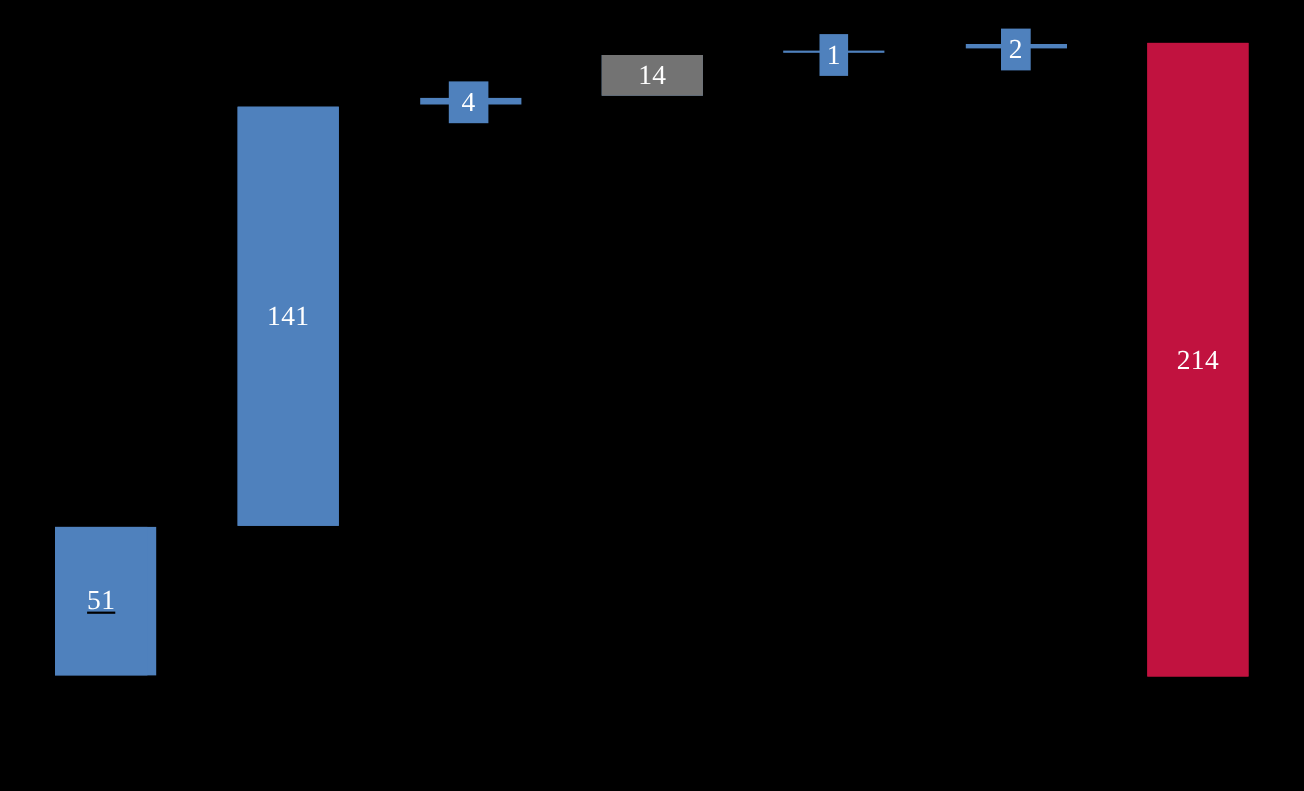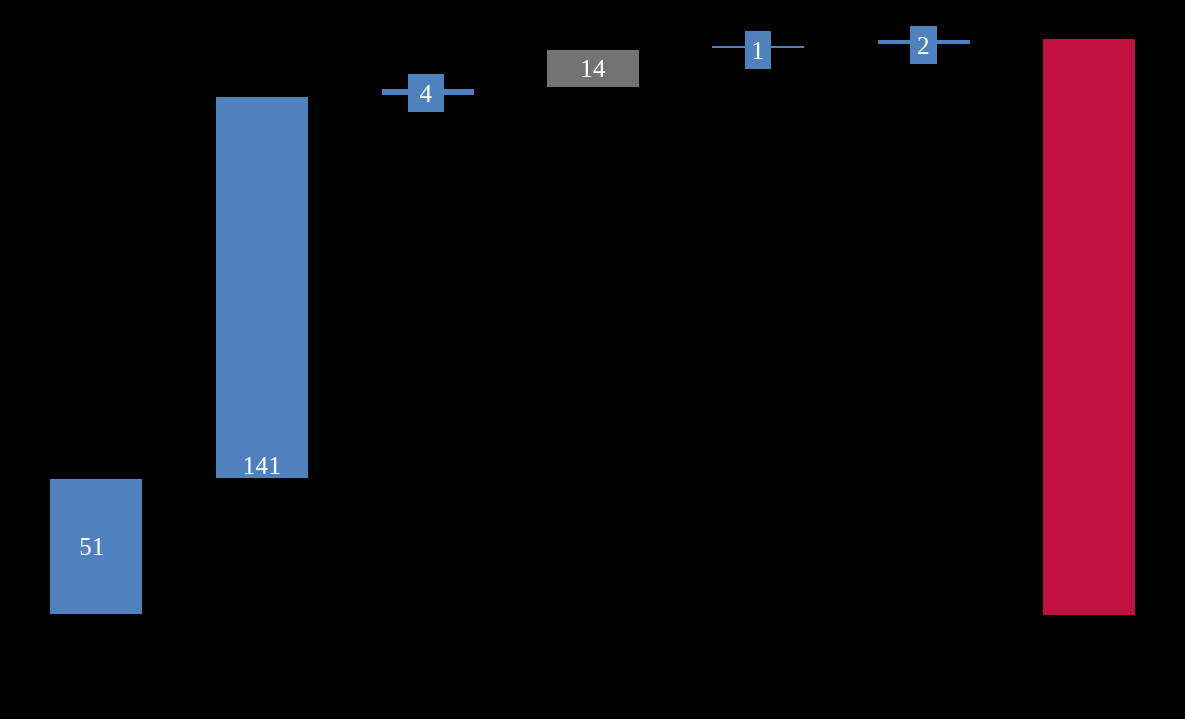--- a/index.html
+++ b/index.html
@@ -43,38 +43,41 @@
     letter-spacing: 0.3px;
   }
 </style>
 </head>
 <body>
 
 <div id="chart-root" style="background: rgb(0, 0, 0);">
   <div class="plot-area">
 
   <div class="wf-bar" style="left: 50px; top: 479px; width: 92px; height: 135px; background: rgb(79, 129, 189);"></div>
-      <div class="wf-label-box" style="left: 50px; top: 479px; width: 84px; height: 135px; background: rgb(79, 129, 189);">
+      <div class="wf-label-box" style="left: 50px; top: 479px; width: 84px; height: 135px; background: rgb(79, 129, 189); text-decoration: underline;">
         <span class="wf-label-text">51</span>
       </div>
       <div class="wf-bar" style="left: 216px; top: 97px; width: 92px; height: 381px; background: rgb(79, 129, 189);"></div>
-      <div class="wf-label-box" style="left: 216px; top: 97px; width: 92px; height: 381px; background: rgb(79, 129, 189); align-items: flex-end;">
+      <div class="wf-label-box" style="left: 216px; top: 97px; width: 92px; height: 381px; background: rgb(79, 129, 189);">
         <span class="wf-label-text">141</span>
       </div>
       <div class="wf-bar" style="left: 382px; top: 89px; width: 92px; height: 6px; background: rgb(79, 129, 189);"></div>
       <div class="wf-label-box" style="left: 408px; top: 74px; width: 36px; height: 38px; background: rgb(79, 129, 189);">
         <span class="wf-label-text">4</span>
       </div>
       <div class="wf-bar" style="left: 547px; top: 50px; width: 92px; height: 37px; background: rgb(79, 129, 189);"></div>
       <div class="wf-label-box" style="left: 547px; top: 50px; width: 92px; height: 37px; background: #737373;">
         <span class="wf-label-text">14</span>
       </div>
       <div class="wf-bar" style="left: 712px; top: 46px; width: 92px; height: 2px; background: rgb(79, 129, 189);"></div>
       <div class="wf-label-box" style="left: 745px; top: 31px; width: 26px; height: 38px; background: rgb(79, 129, 189);">
         <span class="wf-label-text">1</span>
       </div>
       <div class="wf-bar" style="left: 878px; top: 40px; width: 92px; height: 4px; background: rgb(79, 129, 189);"></div>
       <div class="wf-label-box" style="left: 910px; top: 26px; width: 27px; height: 38px; background: rgb(79, 129, 189);">
         <span class="wf-label-text">2</span>
       </div>
       <div class="wf-bar" style="left: 1043px; top: 39px; width: 92px; height: 576px; background: rgb(193, 18, 63);"></div>
+      <div class="wf-label-box" style="left: 1043px; top: 39px; width: 92px; height: 576px; background: rgb(193, 18, 63);">
+        <span class="wf-label-text">214</span>
+      </div>
     </div>
 </div>
 
 </body></html>

